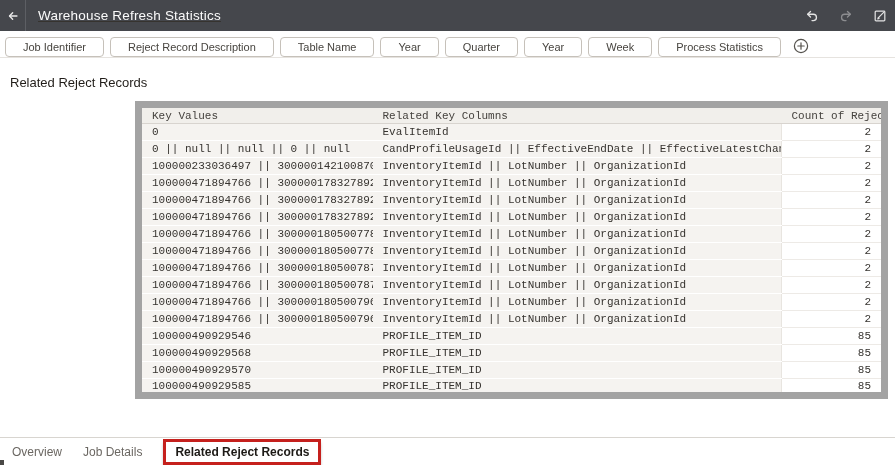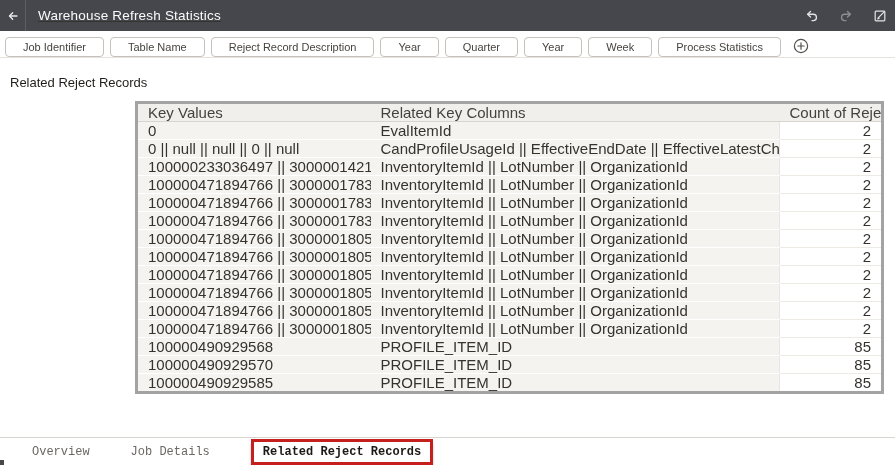--- a/index.html
+++ b/index.html
@@ -41,22 +41,23 @@
   }
   .add-filter { background:none; border:none; cursor:pointer; margin-left:12px; display:flex; align-items:center; }
 
   
   .section-title {
     font-size:13px; font-weight:400; color:#211d19;
     margin:17px 0 11px 10px;
   }
   .table-wrap { margin-left:135px; width:746px; }
   table {
-    border-collapse:collapse; width:746px; font-size:15px; table-layout:fixed;
-    border:3px solid #a3a3a3;
+    border-collapse:collapse; width:746px; font-size:11px; table-layout:fixed;
+    border:7px solid #a3a3a3;
+    font-family:Liberation Mono, monospace;
   }
   col.c1 { width:234px; } col.c2 { width:409px; } col.c3 { width:103px; }
   th {
     background:#f1efeb; font-weight:400; text-align:left; color:#45423e;
     height:19px; padding:0 10px; border-bottom:1px solid #d8d4cf;
     white-space:nowrap; overflow:hidden; cursor:pointer;
   }
   th.num { text-align:right; }
   td {
     height:17px; padding:0 10px; color:#36332f;
@@ -66,22 +67,22 @@
   td.count { background:#ffffff; border-bottom:1px solid #edeae6; border-left:1px solid #e8e5e0; text-align:right; }
   tbody tr { cursor:pointer; }
 
   
   .footer-divider { position:absolute; left:0; bottom:27px; width:895px; height:1px; background:#d8d5d0; }
   .tabs {
     position:absolute; left:0; bottom:0; width:895px; height:27px;
     display:flex; align-items:center; gap:21px; padding-left:12px; background:#fff;
   }
   .tab {
-    background:none; border:none; cursor:pointer; font-family:Liberation Mono, monospace;
-    font-size:12px; color:#6b6762; white-space:nowrap; padding:0;margin-left:20px;
+    background:none; border:none; cursor:pointer; font-family:Liberation Sans, sans-serif;
+    font-size:12px; color:#6b6762; white-space:nowrap; padding:0;
   }
   .tab-active { font-weight:700; color:#1d1a16; }
   .tab-highlighted {
     border:3px solid #c5201d; padding:3px 9px; background:#fff;
     box-shadow:0 3px 3px -1px rgba(75,75,75,.65);
   }
   .corner-mark { position:absolute; left:0; bottom:0; width:4px; height:5px; background:#4a4846; }
 </style>
 </head>
 <body>
@@ -127,25 +128,25 @@
 </header>
 
 <div class="filterbar">
   <div class="chips">
 
       <button class="chip">
         <span>Job Identifier</span>
       </button>
 
       <button class="chip">
+        <span>Reject Record Description</span>
+      </button>
+
+      <button class="chip">
         <span>Table Name</span>
-      </button>
-
-      <button class="chip">
-        <span>Reject Record Description</span>
       </button>
 
       <button class="chip">
         <span>Year</span>
       </button>
 
       <button class="chip">
         <span>Quarter</span>
       </button>
 
@@ -255,20 +256,25 @@
             <td class="gray">InventoryItemId || LotNumber || OrganizationId</td>
             <td class="count">2</td>
           </tr>
 
           <tr>
             <td class="gray">100000471894766 || 300000180500796 || FFL10001</td>
             <td class="gray">InventoryItemId || LotNumber || OrganizationId</td>
             <td class="count">2</td>
           </tr>
 
+          <tr>
+            <td class="gray">100000490929546</td>
+            <td class="gray">PROFILE_ITEM_ID</td>
+            <td class="count">85</td>
+          </tr>
 
 
           <tr>
             <td class="gray">100000490929568</td>
             <td class="gray">PROFILE_ITEM_ID</td>
             <td class="count">85</td>
           </tr>
 
           <tr>
             <td class="gray">100000490929570</td>

